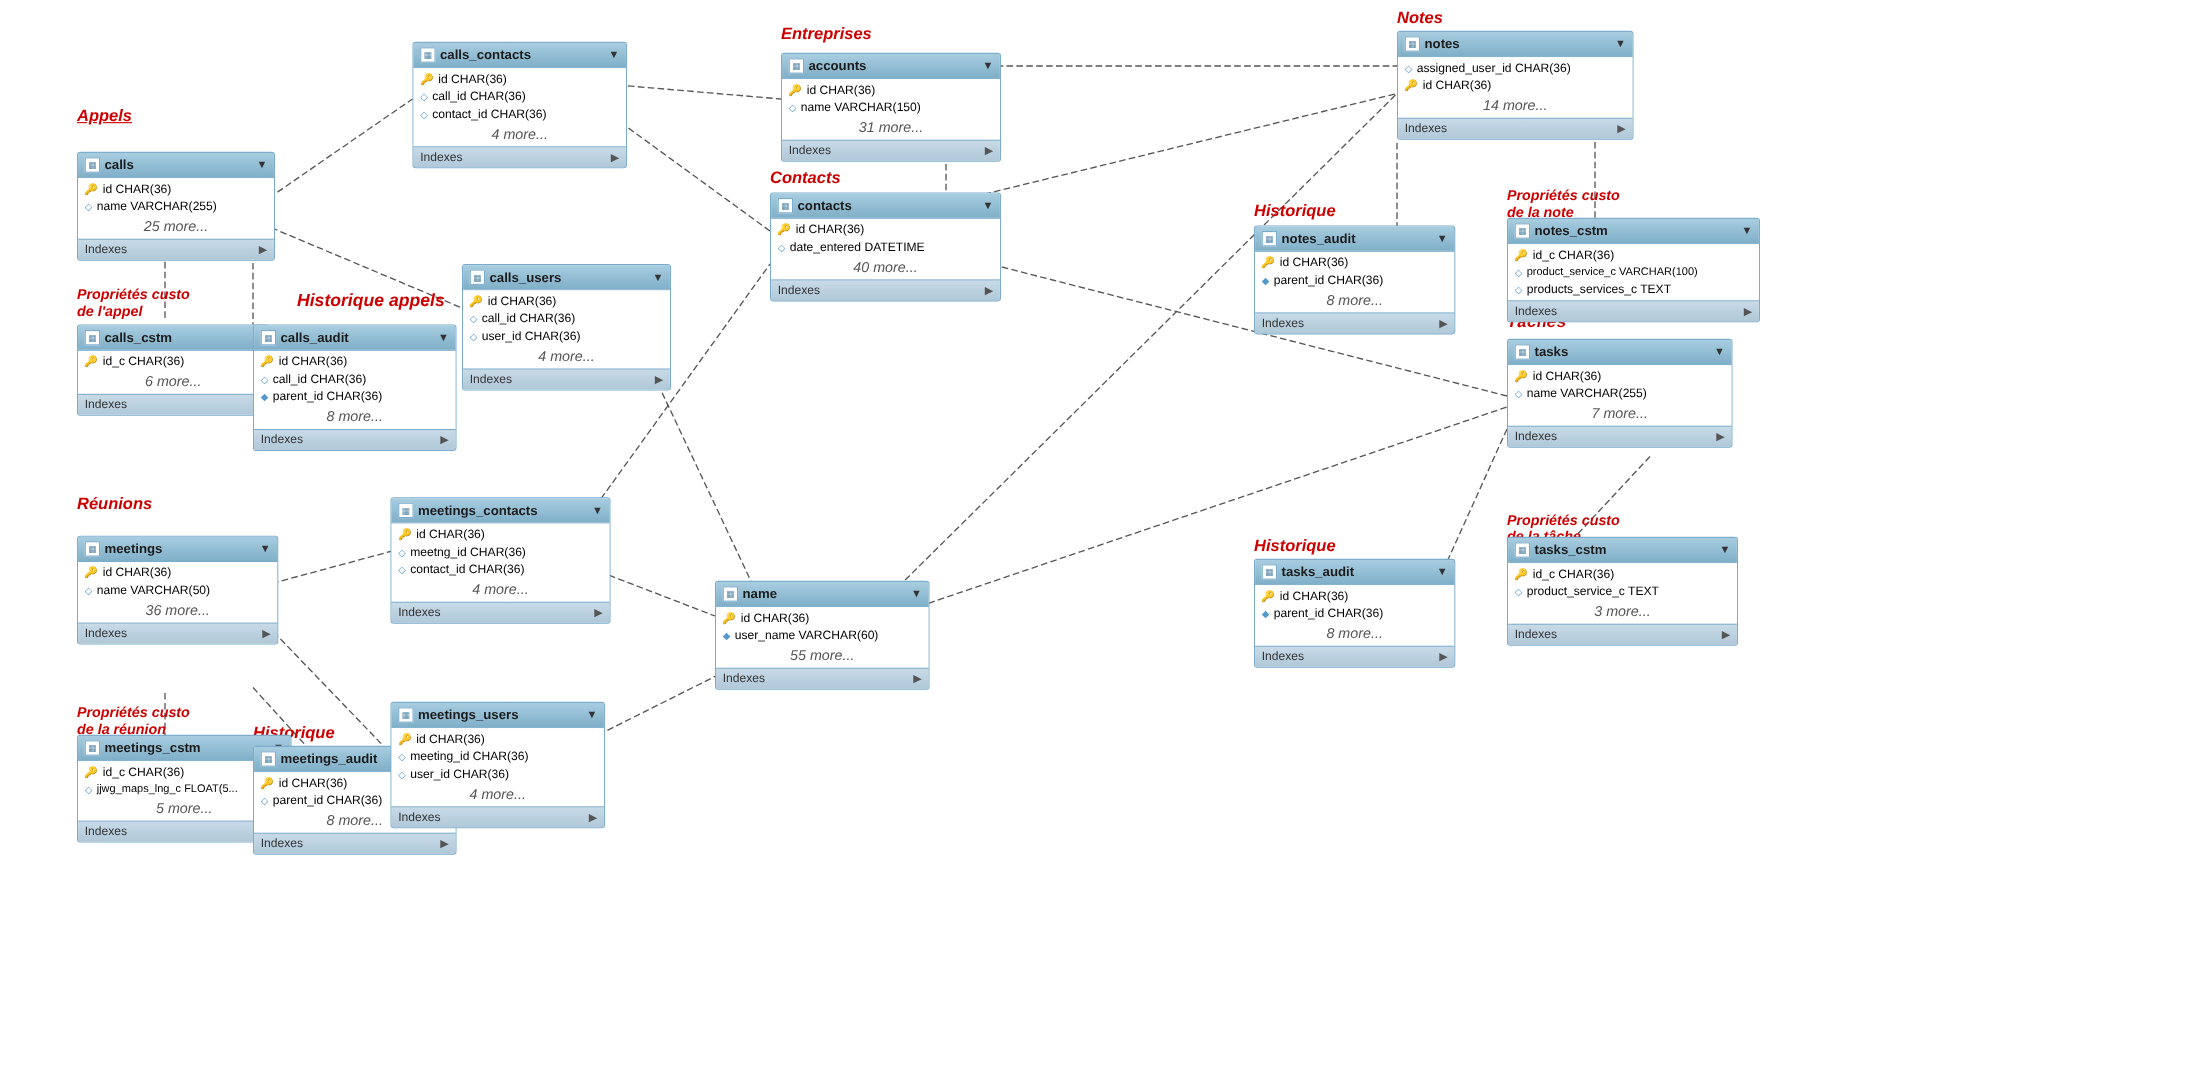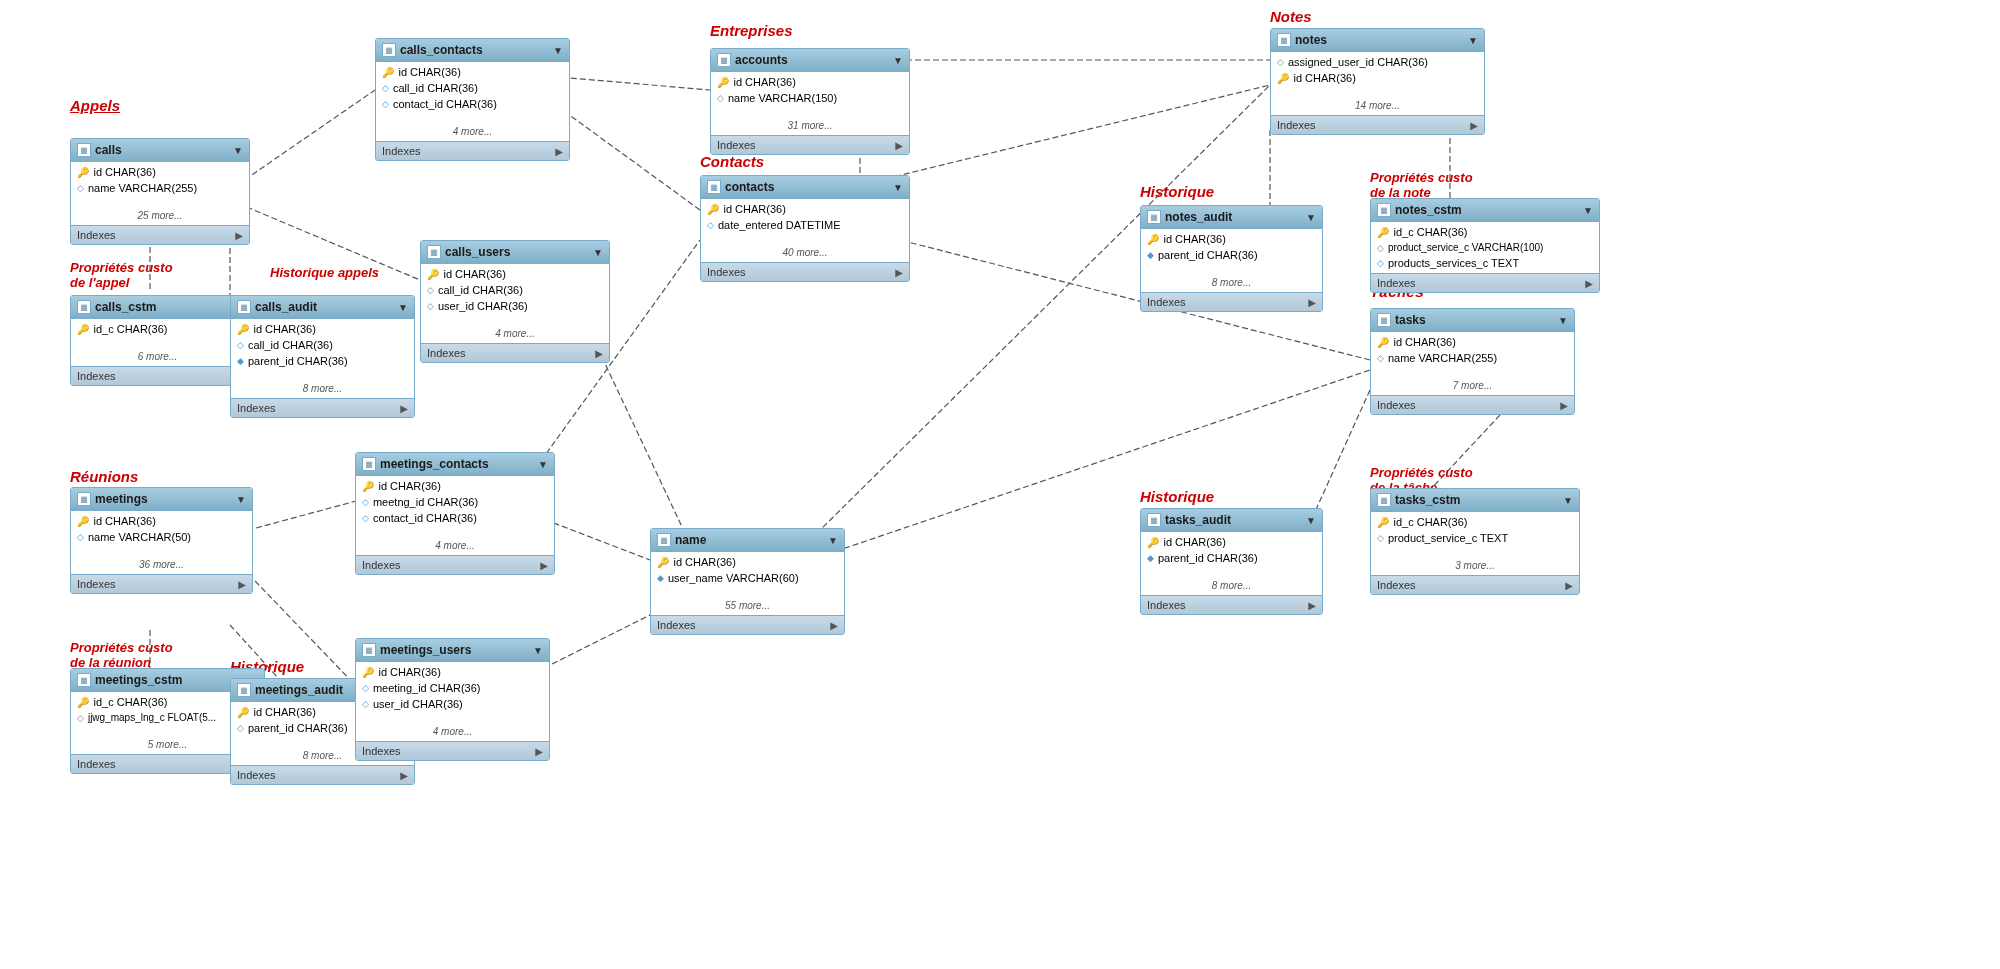--- a/index.html
+++ b/index.html
@@ -83,31 +83,30 @@
       color: #5599cc;
       font-size: 9px;
     }
     .col-icon-diamond {
       color: #5599cc;
       font-size: 9px;
     }
     .more-text {
       text-align: center;
       color: #555;
-      font-size: 10px;
+      font-size: 13px;
       padding: 2px 0;
       font-style: italic;
-      margin-top: 12px;
     }
     .table-footer {
       background: linear-gradient(to bottom, #c8dae8, #b0c8d8);
       border-top: 1px solid #7aabca;
       padding: 3px 6px;
       display: flex;
-      align-items: flex-end;
+      align-items: flex-start;
       justify-content: space-between;
       font-size: 11px;
       color: #333;
     }
     .footer-arrow {
       font-size: 10px;
       color: #555;
     }
     svg.connections {
       position: absolute;
@@ -177,28 +176,28 @@
 
     <line class="dashed" x1="810" y1="560" x2="1370" y2="370"></line>
 
     <line class="dashed" x1="810" y1="540" x2="1270" y2="85"></line>
 
     <line class="dashed" x1="870" y1="60" x2="1270" y2="60"></line>
   </svg>
 
   <div class="group-label" style="left:70px;top:97px;text-decoration:underline;">Appels</div>
   <div class="group-label" style="left:70px;top:260px;font-size:13px;">Propriétés custo<br>de l'appel</div>
-  <div class="group-label" style="left:230px;top:265px;font-size:13px;padding-left:40px;">Historique appels</div>
+  <div class="group-label" style="left:230px;top:265px;font-size:16px;padding-left:40px;">Historique appels</div>
   <div class="group-label" style="left:710px;top:22px;text-align:right;">Entreprises</div>
   <div class="group-label" style="left:700px;top:153px;">Contacts</div>
   <div class="group-label" style="left:1270px;top:8px;">Notes</div>
   <div class="group-label" style="left:1140px;top:183px;">Historique</div>
   <div class="group-label" style="left:1370px;top:170px;font-size:13px;">Propriétés custo<br>de la note</div>
   <div class="group-label" style="left:1370px;top:285px;font-family:Liberation Mono, monospace;">Tâches</div>
-  <div class="group-label" style="left:70px;top:468px;">Réunions</div>
+  <div class="group-label" style="left:70px;top:450px;">Réunions</div>
   <div class="group-label" style="left:70px;top:640px;font-size:13px;">Propriétés custo<br>de la réunion</div>
   <div class="group-label" style="left:230px;top:658px;">Historique</div>
   <div class="group-label" style="left:1140px;top:488px;">Historique</div>
   <div class="group-label" style="left:1370px;top:465px;font-size:13px;">Propriétés custo<br>de la tâche</div>
 
   <div class="table-box" style="left:70px;top:138px;width:180px;">
     <div class="table-header">
       <div class="table-header-left">
         <span class="table-icon">▦</span>
         <span class="table-name">calls</span>

